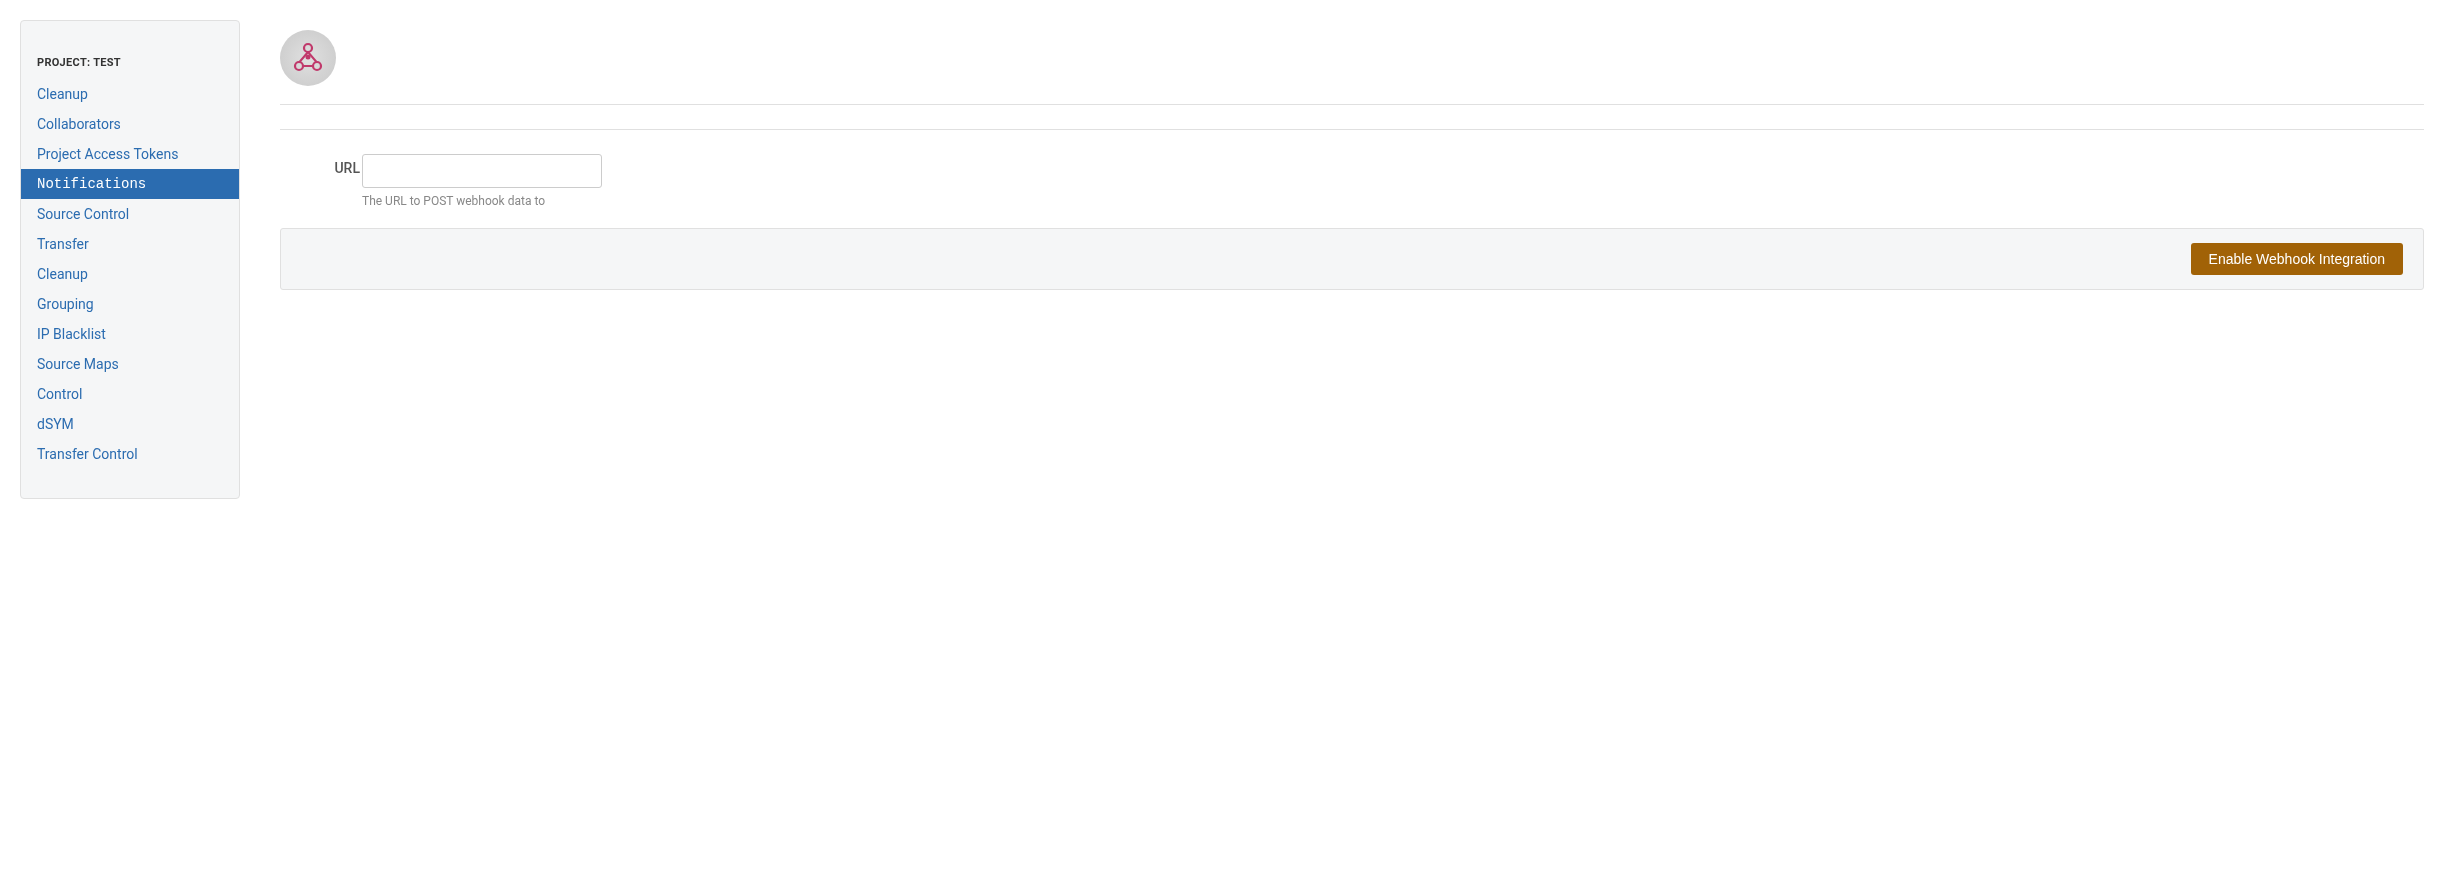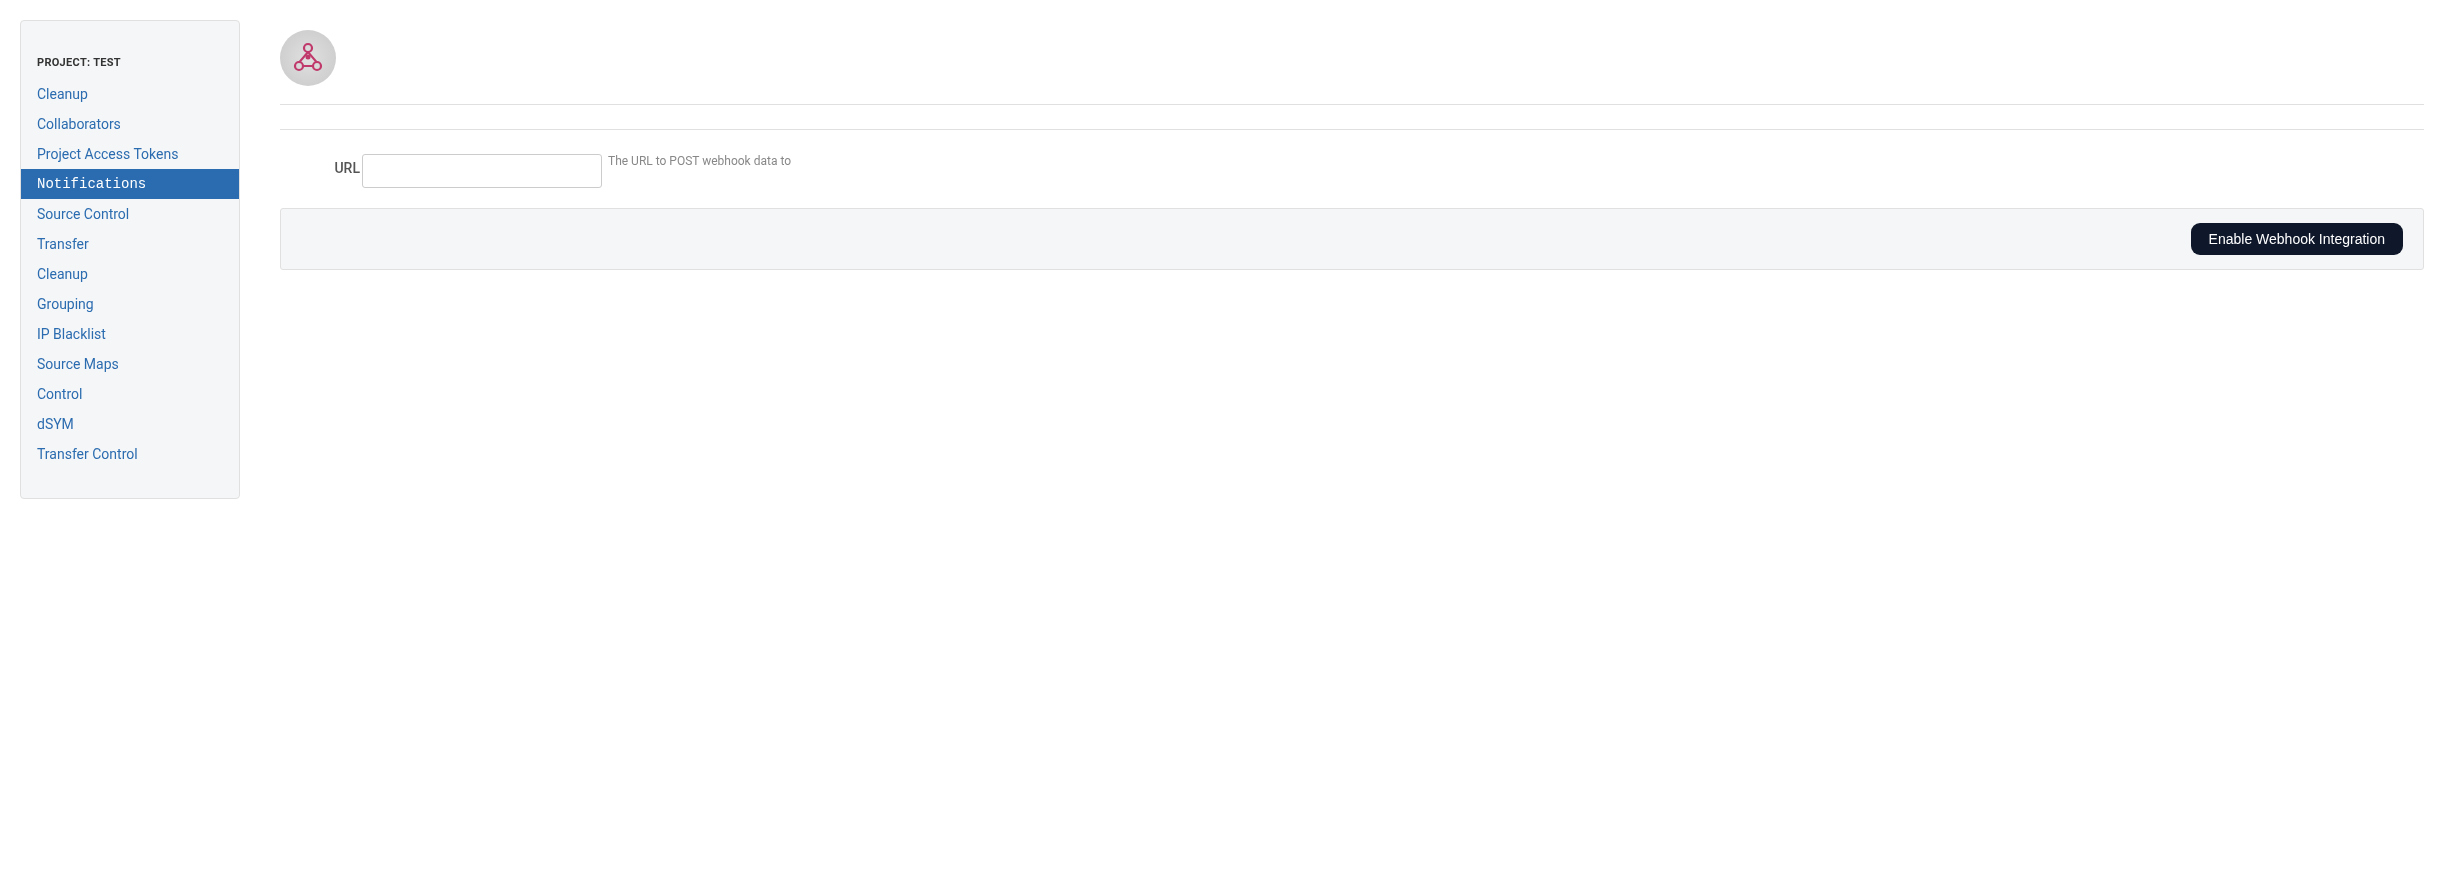--- a/index.html
+++ b/index.html
@@ -121,21 +121,21 @@
       text-align: right;
       padding-top: 6px;
       font-size: 14px;
       color: #555;
       font-weight: 500;
       flex-shrink: 0;
     }
 
     .form-input-group {
       display: flex;
-      flex-direction: row;
+      flex-direction: column;
       gap: 6px;
     }
 
     .form-input {
       width: 240px;
       height: 34px;
       border: 1px solid #ccc;
       border-radius: 3px;
       padding: 0 8px;
       font-size: 14px;
@@ -153,24 +153,24 @@
       background: #f5f6f7;
       border: 1px solid #e0e0e0;
       border-radius: 3px;
       padding: 14px 20px;
       display: flex;
       justify-content: flex-end;
       margin-top: 10px;
     }
 
     .btn-primary {
-      background: #0f172a;
+      background: #a16207;
       color: #fff;
       border: none;
-      border-radius: 9px;
+      border-radius: 3px;
       padding: 8px 18px;
       font-size: 14px;
       cursor: pointer;
       font-weight: 500;
     }
 
     .header-title-group {
       display: flex;
       align-items: baseline;
       gap: 10px;

